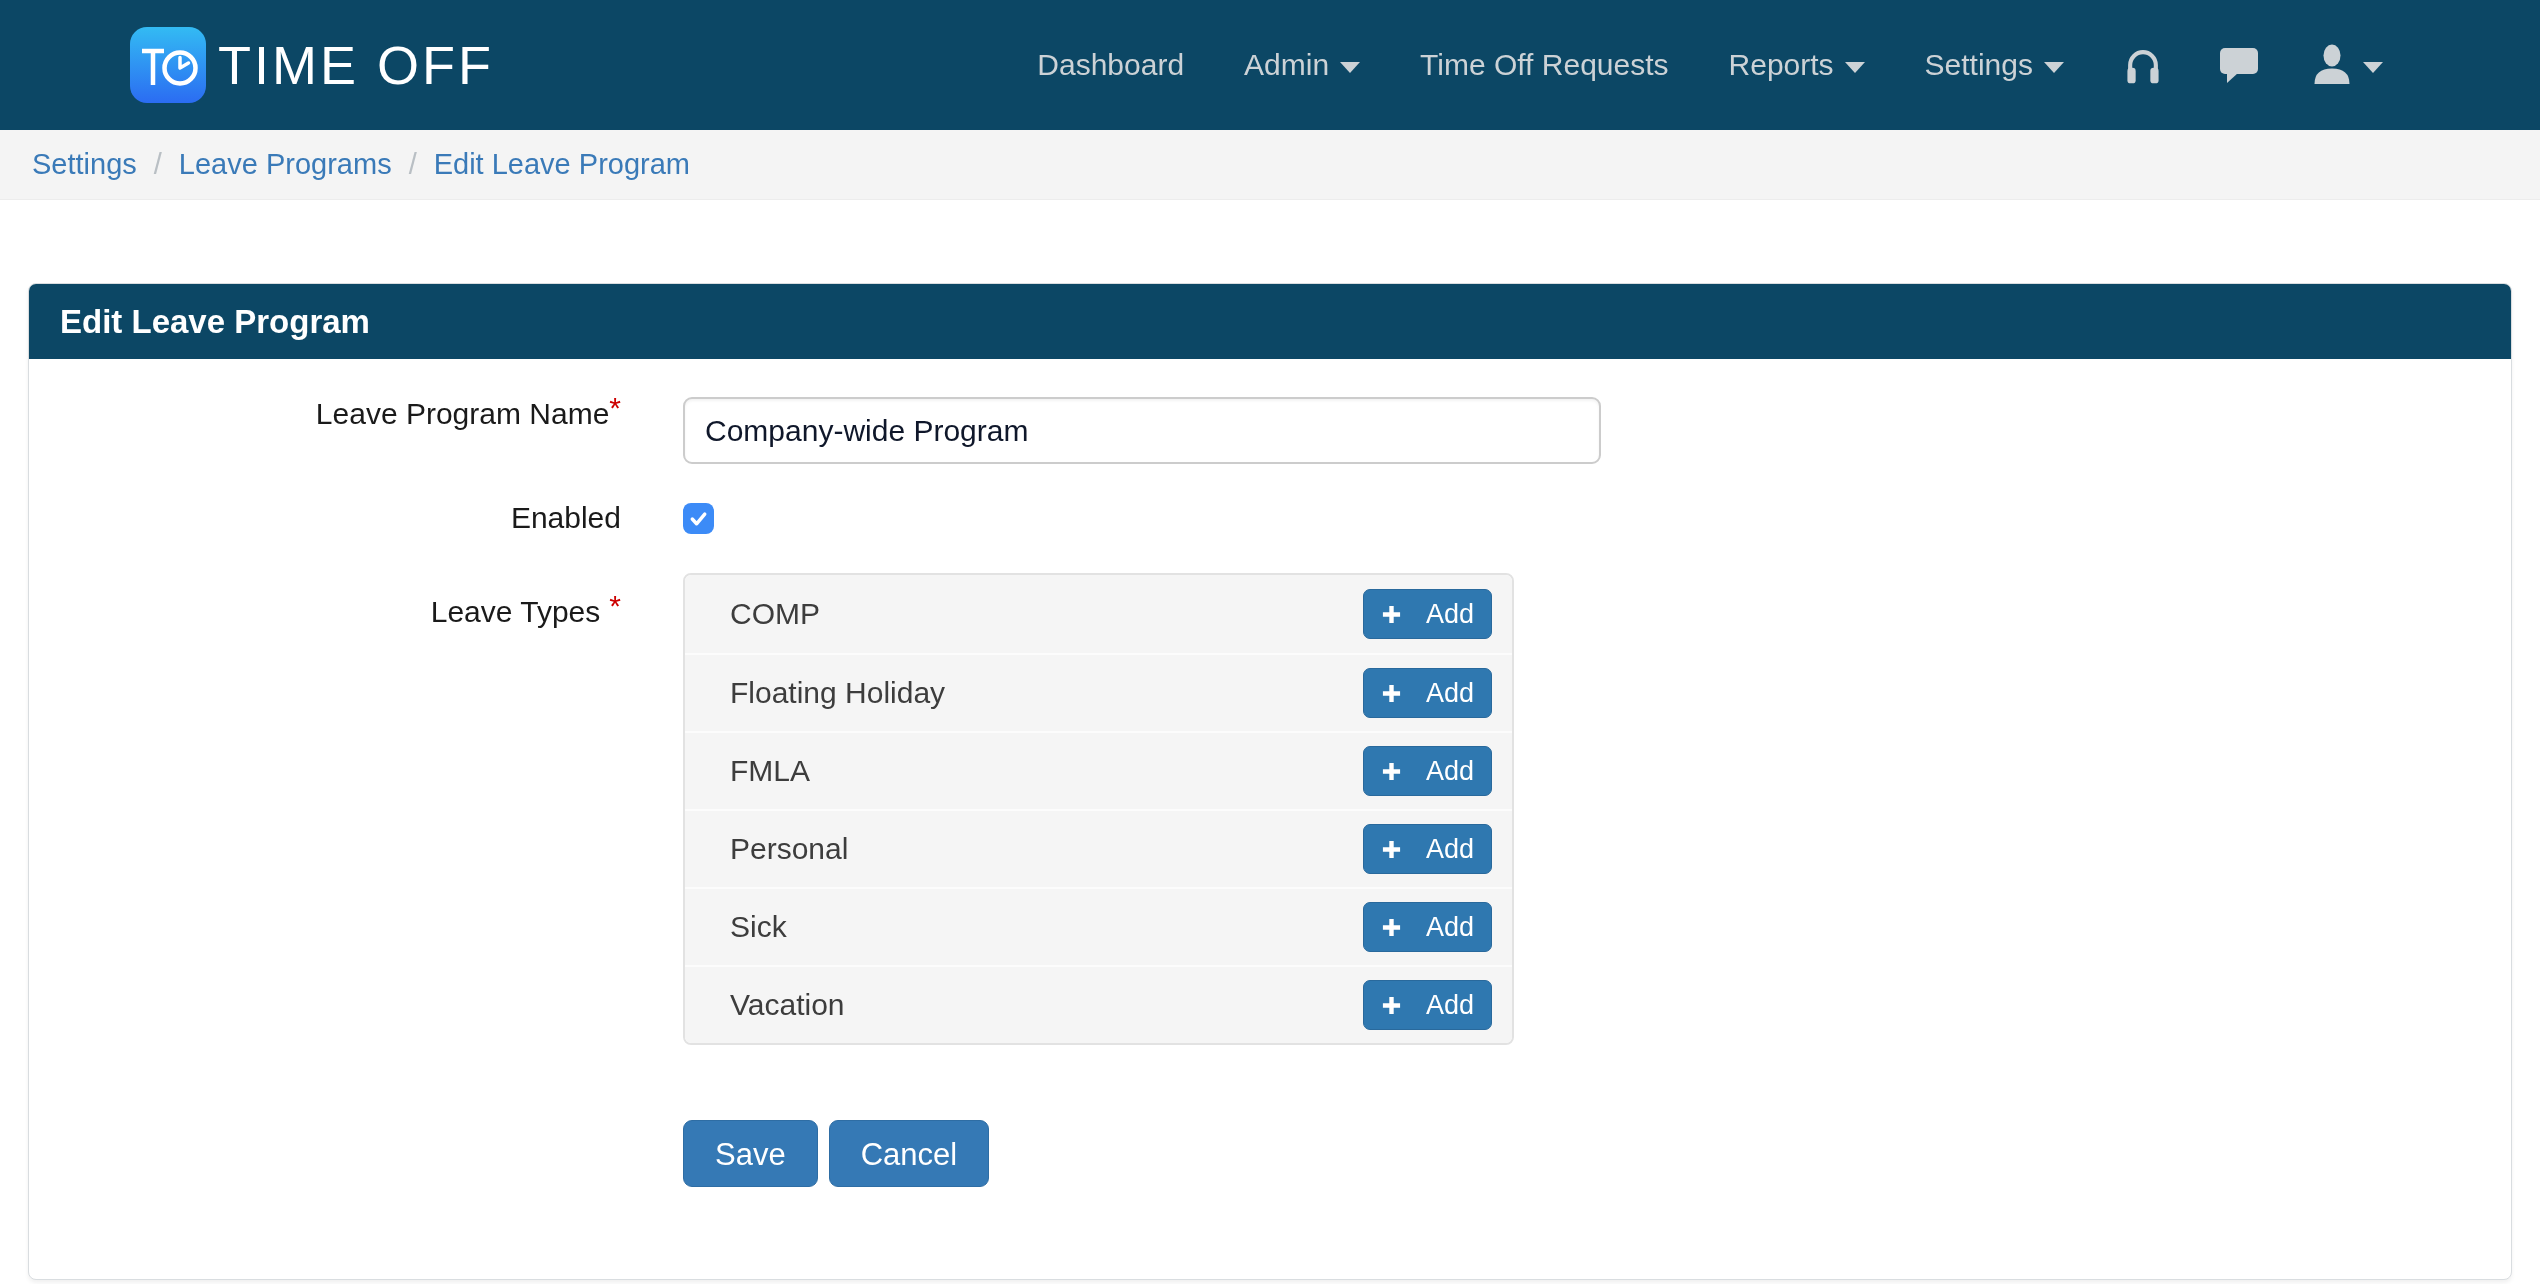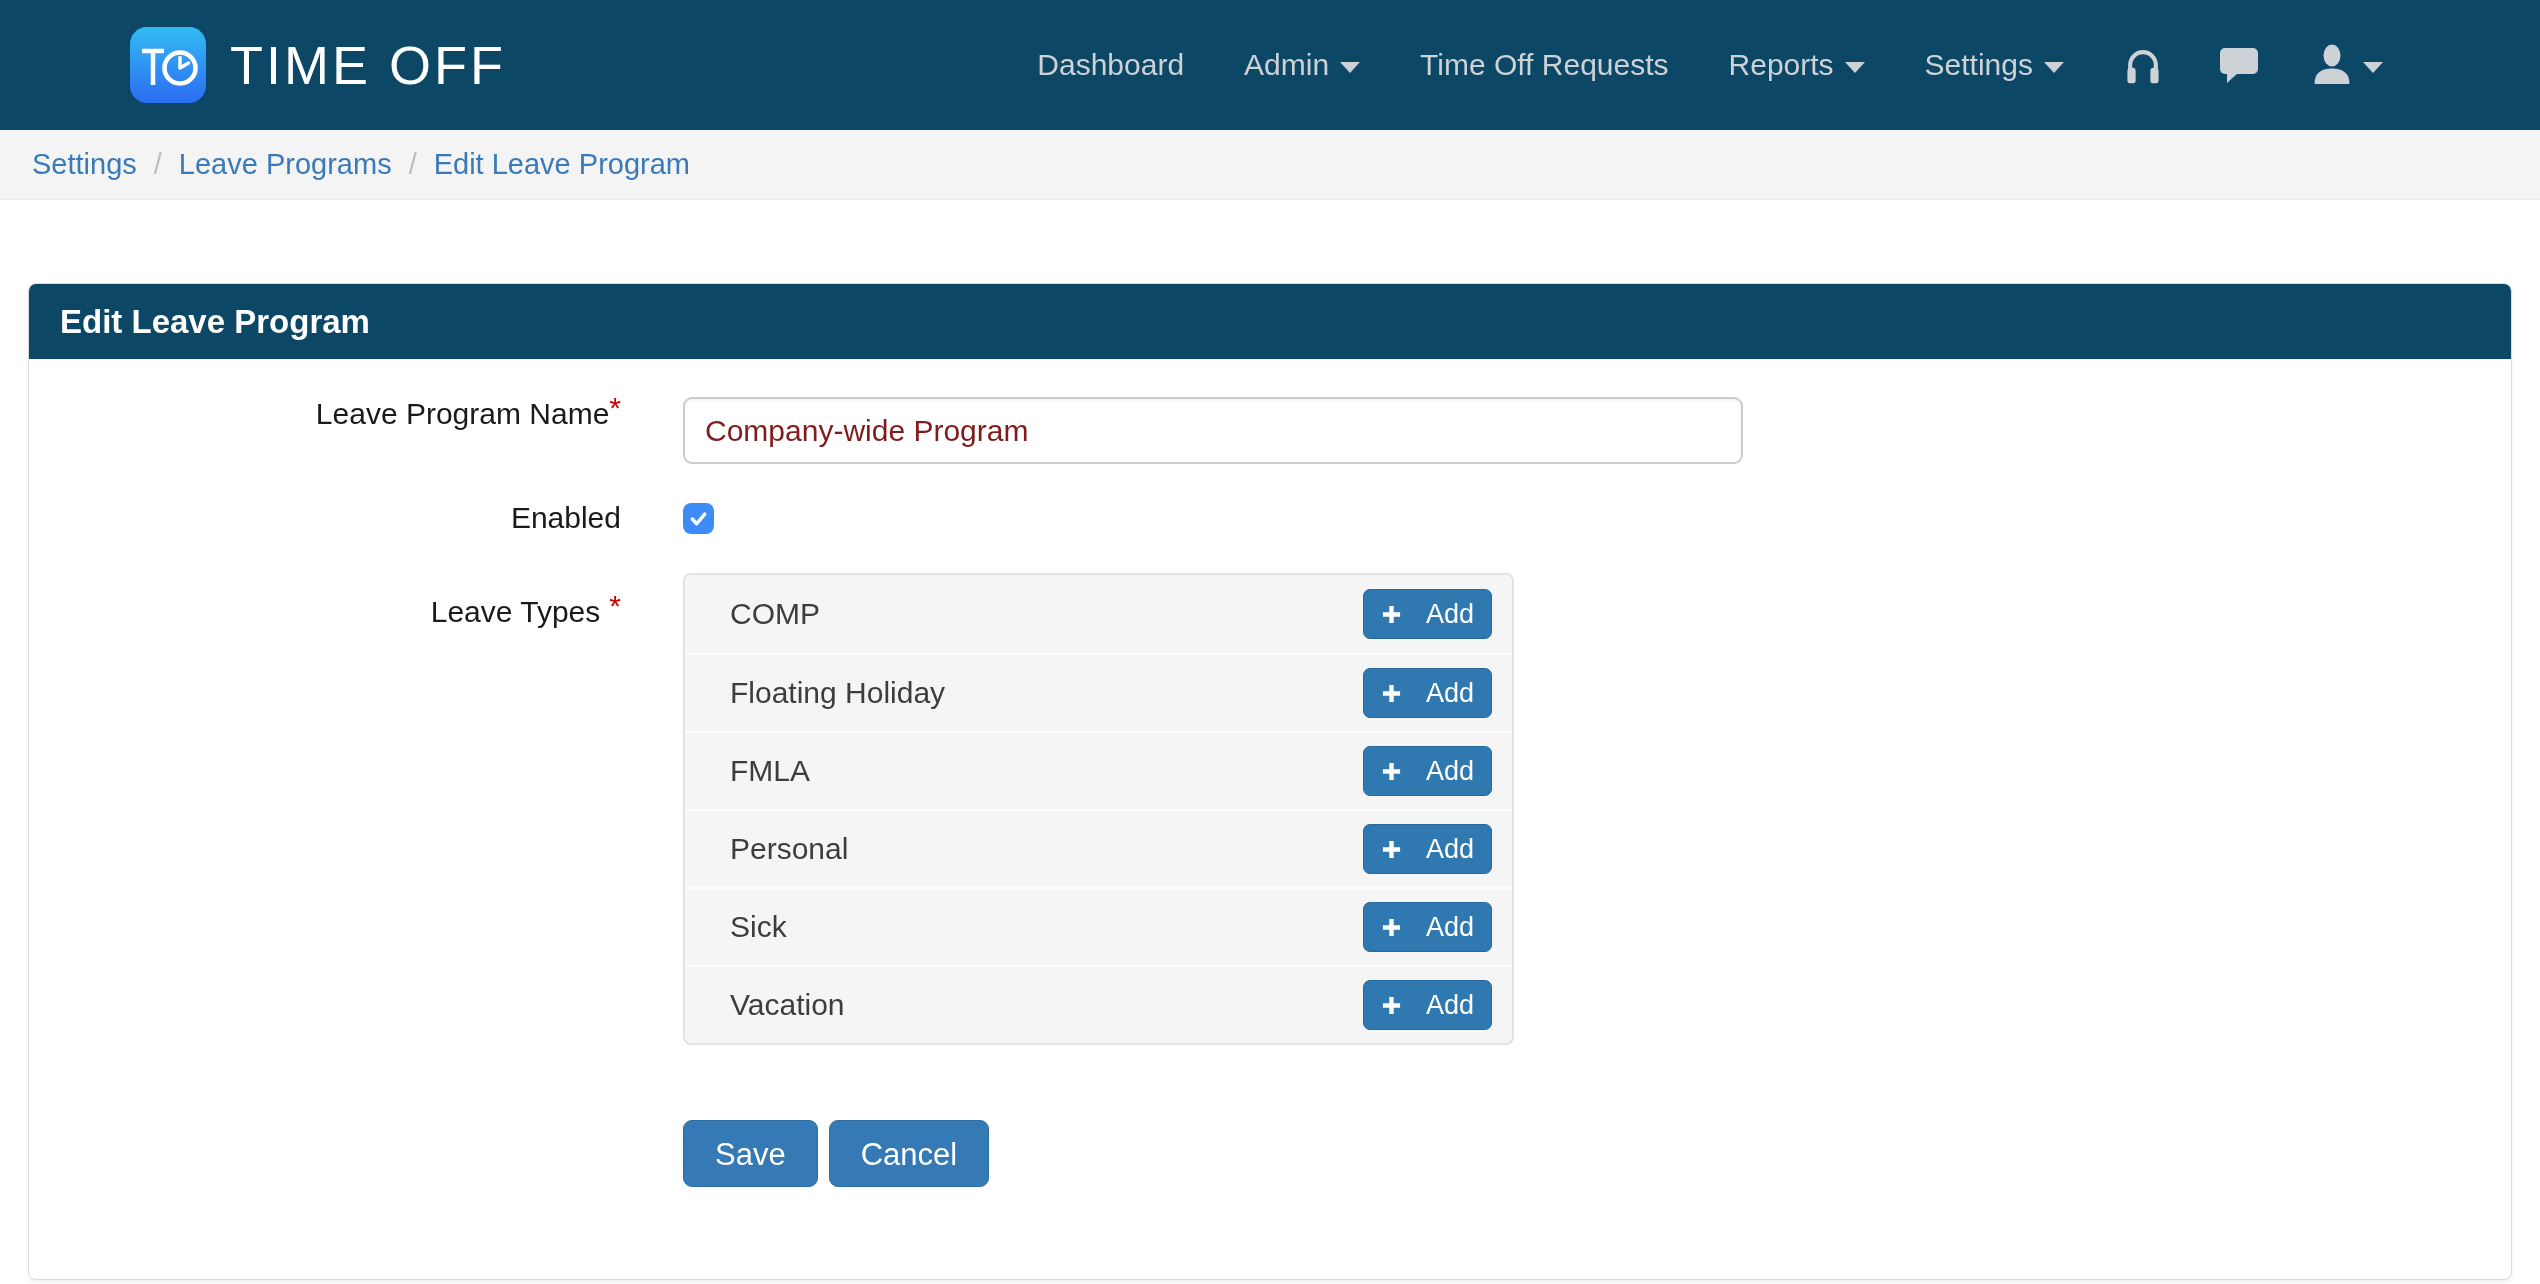--- a/index.html
+++ b/index.html
@@ -10,21 +10,21 @@
     font-family: "Liberation Sans", sans-serif;
     overflow: hidden;
   }
 
   
   .navbar { height: 130px; background: #0c4765; }
   .nav-inner {
     width: 2280px; margin: 0 auto; height: 100%;
     display: flex; align-items: center;
   }
-  .brand { display: flex; align-items: center; gap: 24px; cursor: pointer; }
+  .brand { display: flex; align-items: center; gap: 12px; cursor: pointer; }
   .brand-text {
     color: #ffffff; font-size: 54px; font-weight: 400;
     letter-spacing: 3px; white-space: nowrap;
   }
   .nav-links { margin-left: auto; display: flex; align-items: center; }
   .nav-link {
     color: #ccd2d6; font-size: 30px; text-decoration: none;
     padding: 0 30px; display: flex; align-items: center; gap: 11px;
     white-space: nowrap; cursor: pointer;
   }
@@ -65,24 +65,24 @@
   .form-row { display: flex; }
   .label-col {
     width: 624px; text-align: right; padding-right: 62px;
     font-size: 30px; color: #1a1a1a; white-space: nowrap;
   }
   .req { color: #cc0000; position: relative; top: -6px; }
   .req-spaced { margin-left: 9px; }
 
   .row-name { margin-bottom: 37px; }
   .text-input {
-    width: 1060px; height: 67px;
+    width: 918px; height: 67px;
     border: 2px solid #cccccc; border-radius: 9px;
     font-family: "Liberation Sans", sans-serif;
-    font-size: 30px; color: #7f1d1d; padding: 0 20px;
+    font-size: 30px; color: #0f172a; padding: 0 20px;
     box-shadow: inset 0 2px 3px rgba(0,0,0,0.05);
     outline: none; background: #ffffff;
   }
 
   .row-enabled { align-items: center; margin-bottom: 38px; }
   .checkbox {
     width: 31px; height: 31px; border-radius: 8px;
     background: #3c8bf7; display: flex; align-items: center; justify-content: center;
     cursor: pointer;
   }

